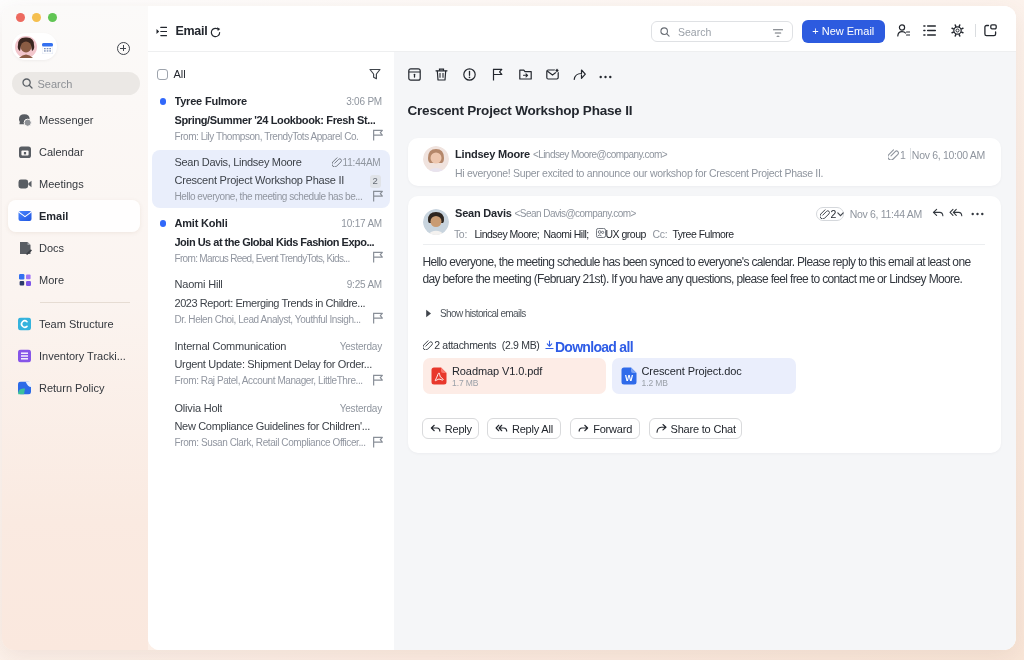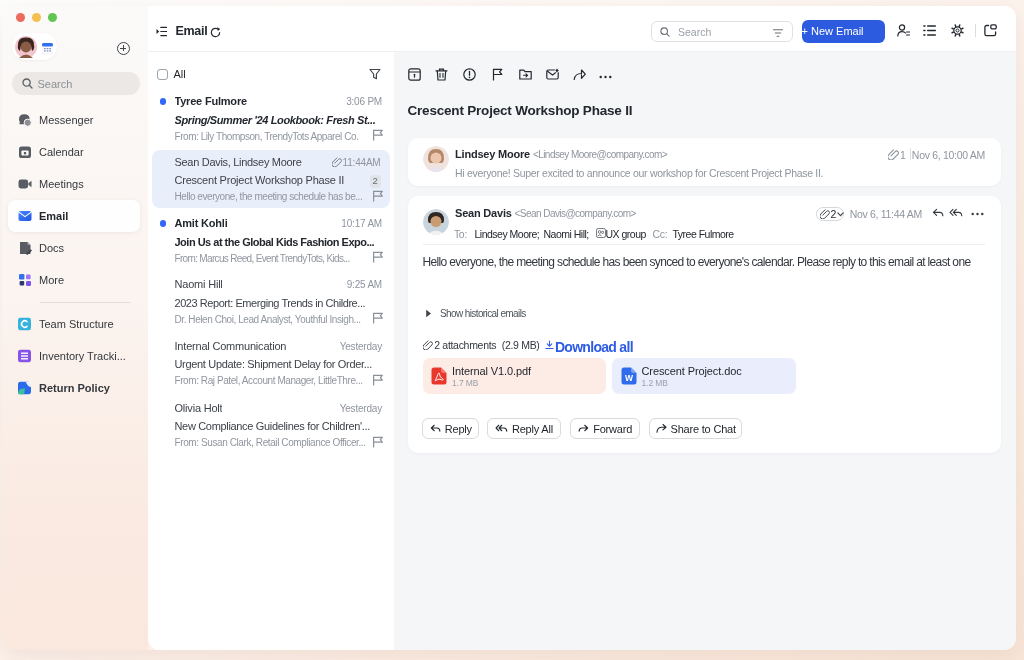--- a/index.html
+++ b/index.html
@@ -31,21 +31,21 @@
 .navitem .ic { position:absolute; left:16px; top:50%; transform:translateY(-50%); width:14px; height:14px; }
 .navitem .tx { position:absolute; left:37px; top:50%; transform:translateY(-50%); font-size:11px; letter-spacing:0; color:#33373d; white-space:nowrap; }
 .emailpill { position:absolute; left:6px; top:194px; width:132px; height:32px; background:rgba(255,255,255,.88); border-radius:8px; box-shadow:0 1px 4px rgba(150,120,100,.12); }
 .sep { position:absolute; left:38px; top:296px; width:90px; height:1px; background:#e6dcd3; }
 
 .main { position:absolute; left:146px; top:0; right:0; bottom:0; background:#fff; overflow:hidden; border-radius:0 0 12px 12px; }
 .hdr { position:absolute; left:0; top:0; right:0; height:46px; background:#fff; border-bottom:1px solid #eeeff0; }
 .hdr .title { position:absolute; left:27.5px; top:17.5px; font-size:12.5px; letter-spacing:-.3px; font-weight:bold; color:#23272e; }
 .hsearch { position:absolute; left:503px; top:15px; width:142px; height:20.5px; border:1px solid #dfe1e4; border-radius:6px; background:#fff; }
 .hsearch span { position:absolute; left:26px; top:4px; font-size:10.5px; color:#9aa0a8; }
-.newbtn { position:absolute; left:653.5px; top:14px; width:83.5px; height:23px; background:#2d5bdf; border-radius:6px; color:#fff; font-size:11px; line-height:23px; }
+.newbtn { position:absolute; left:653.5px; top:14px; width:83.5px; height:23px; background:#2d5bdf; border-radius:6px; color:#fff; font-size:11px; text-align:center; line-height:23px; }
 .hic { position:absolute; top:18.3px; width:13px; height:13px; }
 
 .list { position:absolute; left:0; top:46px; width:246px; bottom:0; background:#fff; }
 .checkbox { position:absolute; left:8.5px; top:16.5px; width:11px; height:11px; border:1.3px solid #9da3ac; border-radius:3px; }
 .alltx { position:absolute; left:25.5px; top:15.5px; font-size:11px; color:#23272e; }
 .row { position:absolute; left:0; width:246px; height:58px; }
 .row .dot { position:absolute; left:11.5px; top:9px; width:6.5px; height:6.5px; border-radius:50%; background:#3168fa; }
 .row .nm { position:absolute; left:26.5px; top:6px; font-size:11px; letter-spacing:-.2px; color:#3d4249; white-space:nowrap; max-width:150px; overflow:hidden; }
 .row .tm { position:absolute; right:12px; top:7px; font-size:10px; letter-spacing:-.2px; color:#8f959e; }
 .row .sb { position:absolute; left:26.5px; top:24.5px; font-size:11px; letter-spacing:-.3px; color:#3d4249; white-space:nowrap; max-width:212px; overflow:hidden; }
@@ -170,21 +170,21 @@
         </svg>
       <span class="tx">Inventory Tracki...</span>
     </div>
     <div class="navitem" style="top:302px;">
       <svg class="ic" style="width:13px;height:13px;" viewBox="0 0 13 13">
           <rect width="13" height="13" rx="3" fill="#35b3dd"></rect>
           <path d="M9 4.2 A3.2 3.2 0 1 0 9 8.8" fill="none" stroke="#fff" stroke-width="1.6" stroke-linecap="round"></path>
         </svg>
       <span class="tx">Team Structure</span>
     </div>
-    <div class="navitem" style="top:366px;font-weight:bold;">
+    <div class="navitem" style="top:366px;">
       <svg class="ic" style="width:13px;height:13px;" viewBox="0 0 13 13">
           <rect width="13" height="13" rx="3" fill="#2b6ae8"></rect>
           <path d="M0 13 Q0 6 7 7 L6 13Z" fill="#3ecf8e" opacity=".85"></path>
           <path d="M7.5 0 H13 V5.5 Q10 5.5 7.5 0Z" fill="#fff" opacity=".9"></path>
         </svg>
       <span class="tx">Return Policy</span>
     </div>
   </div>
 
   <div class="main">
@@ -261,21 +261,21 @@
       <div class="alltx">All</div>
       <svg class="abs" style="left:221px;top:15.5px;" width="12" height="12" viewBox="0 0 12 12">
           <path d="M1 1.5 H11 L7.4 6 V10.7 L4.6 9.2 V6Z" fill="none" stroke="#40454c" stroke-width="1.2" stroke-linejoin="round"></path>
         </svg>
       <div class="selbg"></div>
 
       <div class="row unread" style="top:37px;">
         <div class="dot"></div>
         <div class="nm">Tyree Fulmore</div>
         <div class="tm">3:06 PM</div>
-        <div class="sb" style="letter-spacing:-.37px;font-style:italic;">Spring/Summer '24 Lookbook: Fresh St...</div>
+        <div class="sb" style="letter-spacing:-.37px;">Spring/Summer '24 Lookbook: Fresh St...</div>
         <div class="fr" style="letter-spacing:-.45px;">From: Lily Thompson, TrendyTots Apparel Co.</div>
         <svg class="flagic" style="top:40px;" viewBox="0 0 11 11">
             <path d="M1.5 0.8 V10.5 M1.5 1.2 H9.5 L7.6 3.4 L9.5 5.6 H1.5" fill="none" stroke="#898f98" stroke-width="1.1" stroke-linejoin="round"></path>
           </svg>
       </div>
 
       <div class="row" style="top:97.5px;">
         <div class="nm" style="max-width:175px;letter-spacing:-.3px;">Sean Davis, Lindsey Moore</div>
         <div class="tm" style="right:13.5px;">11:44AM</div>
         <svg class="abs" style="left:184px;top:7px;" width="10" height="10" viewBox="0 0 11 11">
@@ -426,20 +426,21 @@
             <rect x="0.5" y="0.5" width="10" height="10" rx="2" fill="none" stroke="#646a73" stroke-width="1"></rect>
             <circle cx="4" cy="4.4" r="1.5" fill="none" stroke="#646a73"></circle>
             <circle cx="7.3" cy="4.8" r="1.2" fill="none" stroke="#646a73"></circle>
             <path d="M2 8.6 Q4 6.6 6 8.6" fill="none" stroke="#646a73"></path>
           </svg>
         <div class="d11" style="left:197.5px;top:31.5px;letter-spacing:-.5px;">UX group</div>
         <div class="g11" style="left:244.5px;top:31.5px;">Cc:</div>
         <div class="d11" style="left:264.5px;top:31.5px;letter-spacing:-.5px;">Tyree Fulmore</div>
         <div class="abs" style="left:14.5px;top:47.5px;width:562.5px;height:1px;background:#eceef0;"></div>
         <div class="bodyline" style="top:58.5px;">Hello everyone, the meeting schedule has been synced to everyone's calendar. Please reply to this email at least one</div>
+        <div class="bodyline" style="top:75.5px;">day before the meeting (February 21st). If you have any questions, please feel free to contact me or Lindsey Moore.</div>
         <div class="abs" style="left:16.5px;top:107px;white-space:nowrap;">
           <svg width="7" height="9" viewBox="0 0 7 9" style="vertical-align:-1px;">
               <path d="M1.2 0.8 L6 4.5 L1.2 8.2Z" fill="#40454c"></path>
             </svg>
           <span style="font-size:10px;letter-spacing:-.6px;color:#4e545b;margin-left:4px;">Show historical emails</span>
         </div>
         <svg class="abs" style="left:15px;top:143.5px;" width="10" height="10" viewBox="0 0 11 11">
             <path d="M3 6.8 L7.2 2.6 A1.9 1.9 0 0 1 9.9 5.3 L5.2 10 A3.1 3.1 0 0 1 0.8 5.6 L5.5 0.9" fill="none" stroke="#40454c" stroke-width="1.1" stroke-linecap="round"></path>
           </svg>
         <div class="abs" style="left:26.2px;top:142.5px;font-size:10.5px;letter-spacing:-.3px;color:#33383f;white-space:nowrap;">2 attachments</div>
@@ -448,21 +449,21 @@
             <path d="M5 0.5 V6 M2.5 3.8 L5 6.4 L7.5 3.8 M1 8.8 H9" fill="none" stroke="#2e5ce6" stroke-width="1.2" stroke-linecap="round" stroke-linejoin="round"></path>
           </svg>
         <div class="abs" style="left:146.9px;top:142.5px;font-size:14px;color:#2e5ce6;font-weight:bold;letter-spacing:-.7px;white-space:nowrap;">Download all</div>
 
         <div class="attcard" style="left:14.5px;width:183.5px;background:#fdece6;">
           <svg class="abs" style="left:8.5px;top:8.5px;" width="16" height="18" viewBox="0 0 16 18">
               <path d="M0.5 3 A2.5 2.5 0 0 1 3 0.5 H10 L15.5 6 V15 A2.5 2.5 0 0 1 13 17.5 H3 A2.5 2.5 0 0 1 0.5 15Z" fill="#e8382c"></path>
               <path d="M10 0.5 L15.5 6 H12 A2 2 0 0 1 10 4Z" fill="#f8766c"></path>
               <path d="M4.2 13.6 Q6 10 7 7.2 Q7.4 6 8 6 Q8.7 6 8.6 7.3 Q8.4 10.2 11.6 11.6 Q12.7 12.2 12 12.9 Q11.3 13.5 10 12.6 Q8 11.3 5.8 13 Q4.6 14 4.2 13.6Z" fill="none" stroke="#fff" stroke-width="0.9"></path>
             </svg>
-          <div class="attname">Internal V1.0.pdf</div>
+          <div class="attname">Roadmap V1.0.pdf</div>
           <div class="attsize">1.7 MB</div>
         </div>
         <div class="attcard" style="left:204px;width:184px;background:#eaeefc;">
           <svg class="abs" style="left:8.5px;top:8.5px;" width="16" height="18" viewBox="0 0 16 18">
               <path d="M0.5 3 A2.5 2.5 0 0 1 3 0.5 H10 L15.5 6 V15 A2.5 2.5 0 0 1 13 17.5 H3 A2.5 2.5 0 0 1 0.5 15Z" fill="#2f6bea"></path>
               <path d="M10 0.5 L15.5 6 H12 A2 2 0 0 1 10 4Z" fill="#7ba3f5"></path>
               <text x="8" y="14" font-size="8.5" font-weight="bold" fill="#fff" text-anchor="middle" font-family="Liberation Sans, sans-serif">W</text>
             </svg>
           <div class="attname">Crescent Project.doc</div>
           <div class="attsize">1.2 MB</div>

